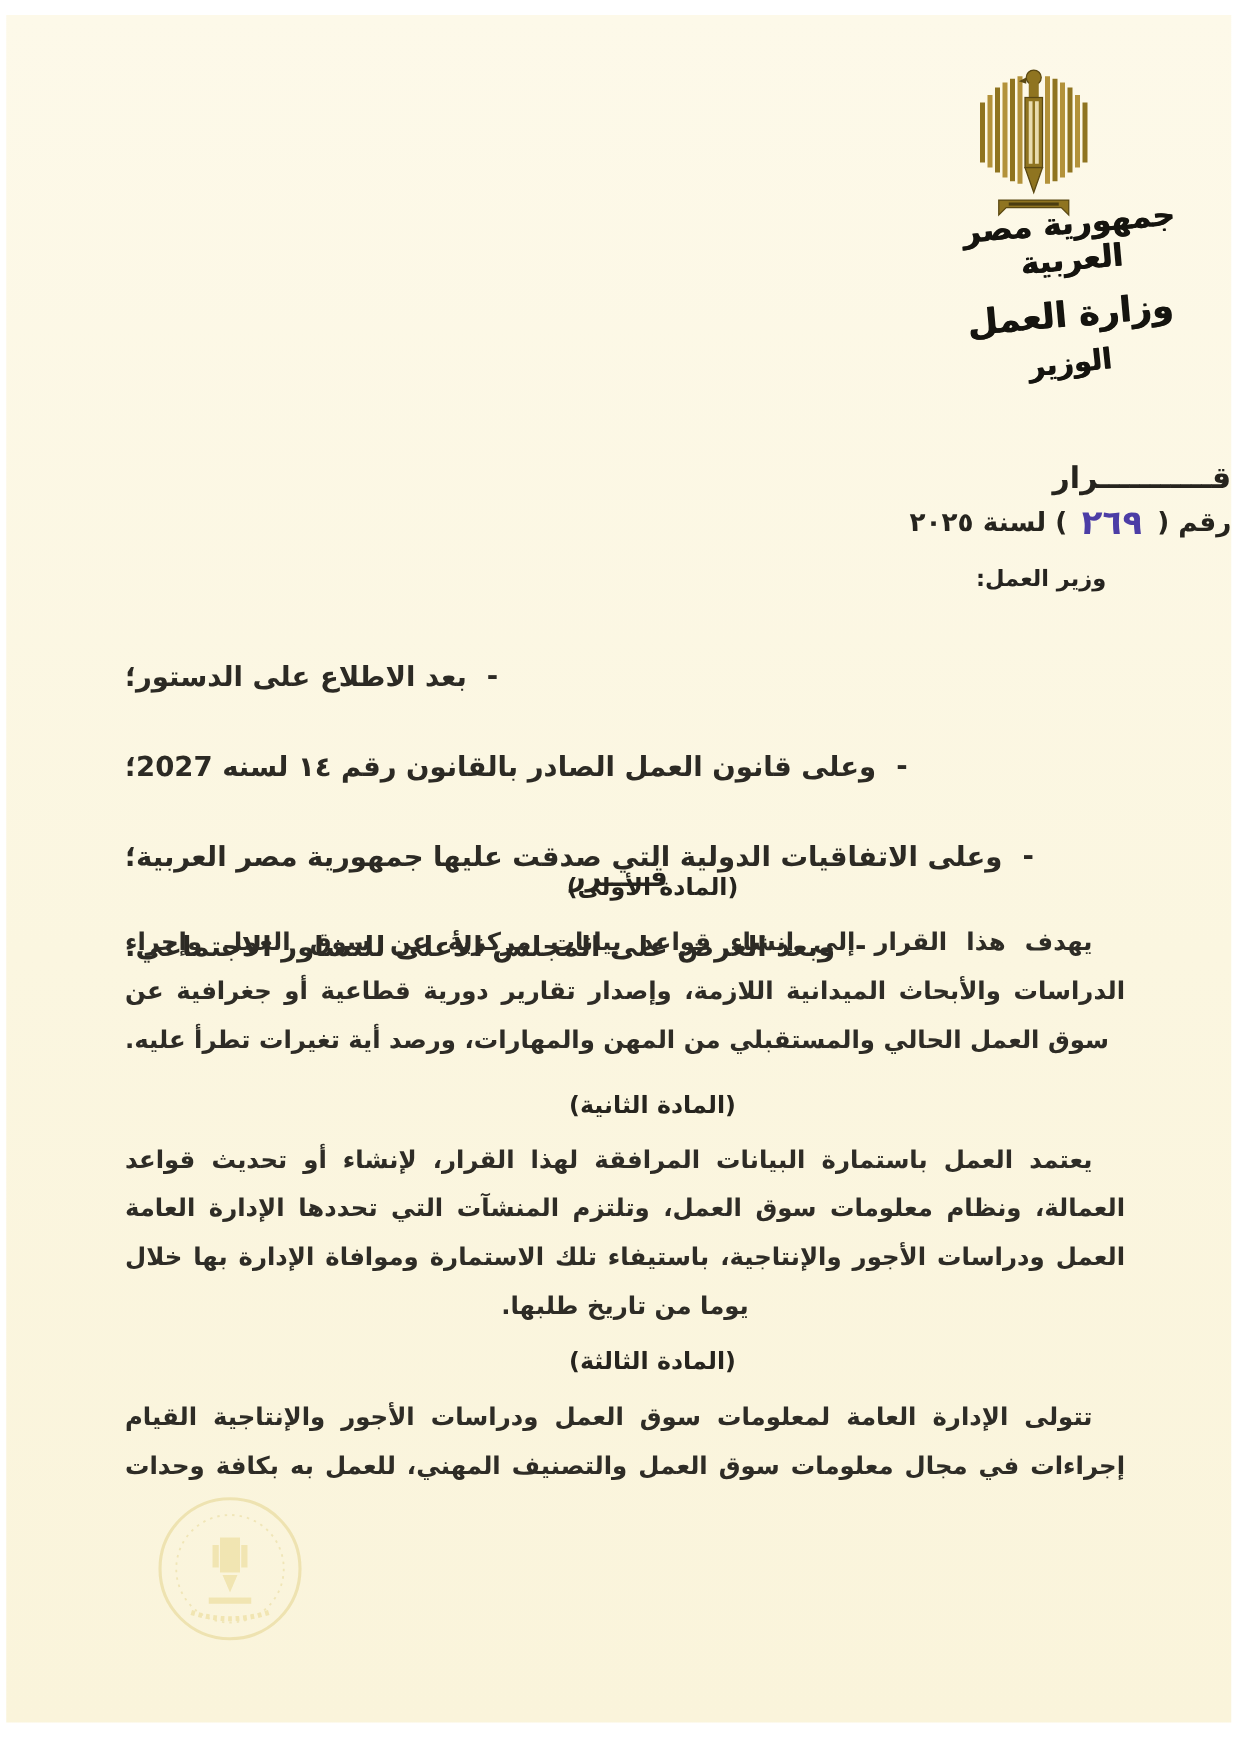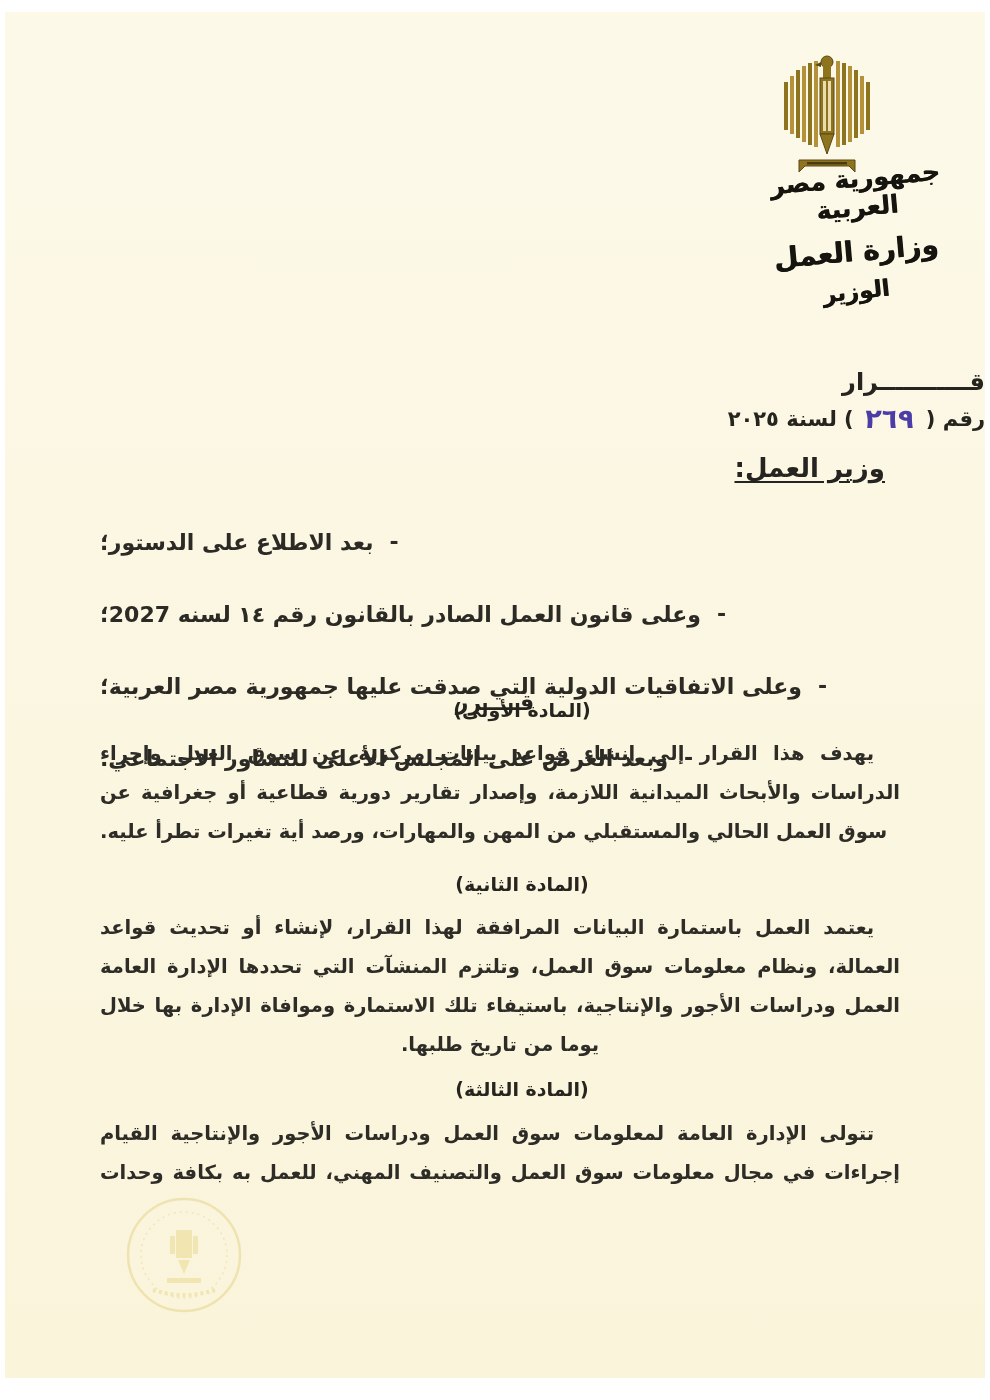--- a/index.html
+++ b/index.html
@@ -16,22 +16,22 @@
   .calli .l2{font-size:28px;margin-top:13px;transform:rotate(-5deg);}
   .calli .l3{font-size:23px;margin-top:10px;transform:rotate(-6deg);}
   
   .title-block{position:absolute;top:356px;left:0;width:100%;text-align:right;
                direction:rtl;color:#26241e;}
   .decree-word{font-size:24px;font-weight:bold;}
   .decree-number{font-size:21px;font-weight:bold;margin-top:5px;}
   .hand-number{color:#4c3da6;font-size:27px;font-weight:bold;display:inline-block;
                transform:skewX(-6deg) translateY(2px);letter-spacing:3px;padding:0 4px;}
   
-  .minister-heading{position:absolute;top:441px;right:100px;font-size:26px;font-weight:bold;
-                    text-decoration:underline;text-underline-offset:4px;direction:rtl;color:#262420;}
+  .minister-heading{position:absolute;top:441px;right:100px;font-size:18px;font-weight:bold;
+                    text-underline-offset:4px;direction:rtl;color:#262420;}
   .preamble{position:absolute;top:477px;right:100px;left:95px;direction:rtl;color:#2c2a24;}
   .preamble .item{text-align:left;font-size:22px;font-weight:bold;line-height:37px;height:37px;
                   overflow:hidden;margin-top:35px;}
   .preamble .dash{display:inline-block;margin-left:16px;transform:translateY(-1px);}
   
   .decided{position:absolute;top:632px;left:0;width:100%;text-align:center;font-size:22px;
            font-weight:bold;direction:rtl;color:#26241e;margin-top:46px;}
   .article-heading{position:absolute;left:0;width:100%;text-align:center;font-size:19px;
                    font-weight:bold;direction:rtl;color:#26241e;margin-left:27px;}
   #ah1{top:687px;} #ah2{top:861px;} #ah3{top:1066px;}

